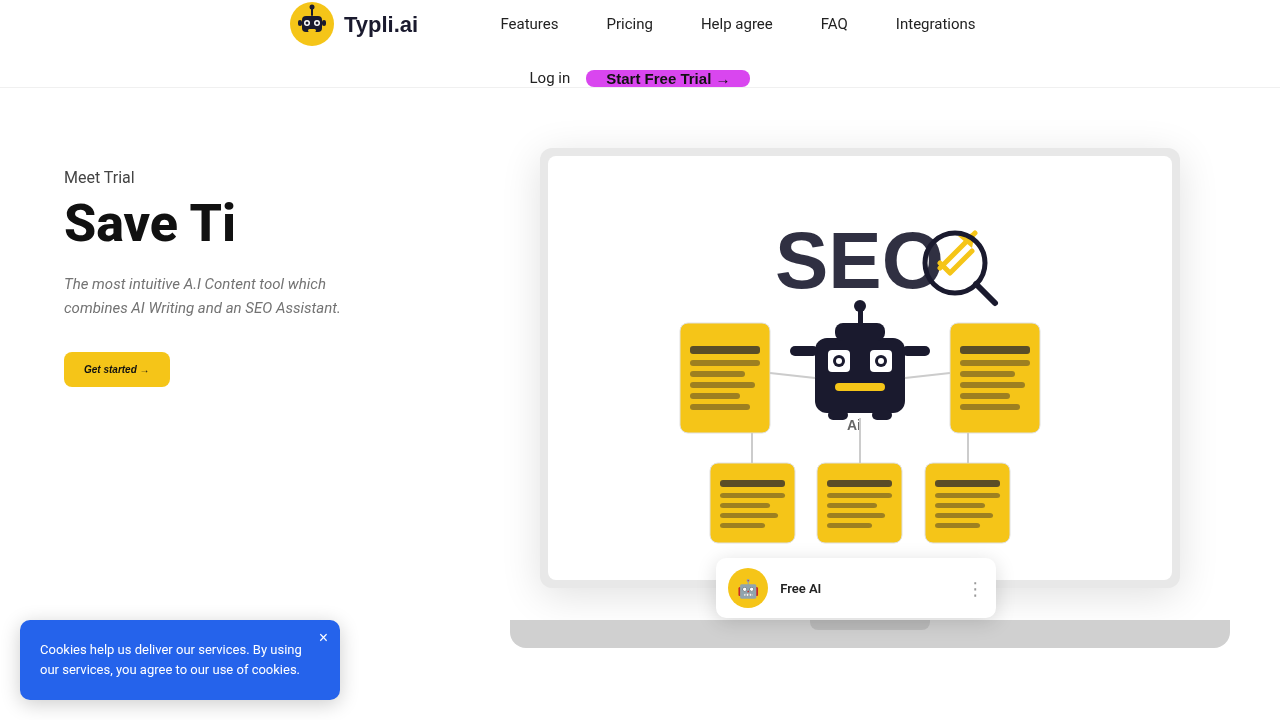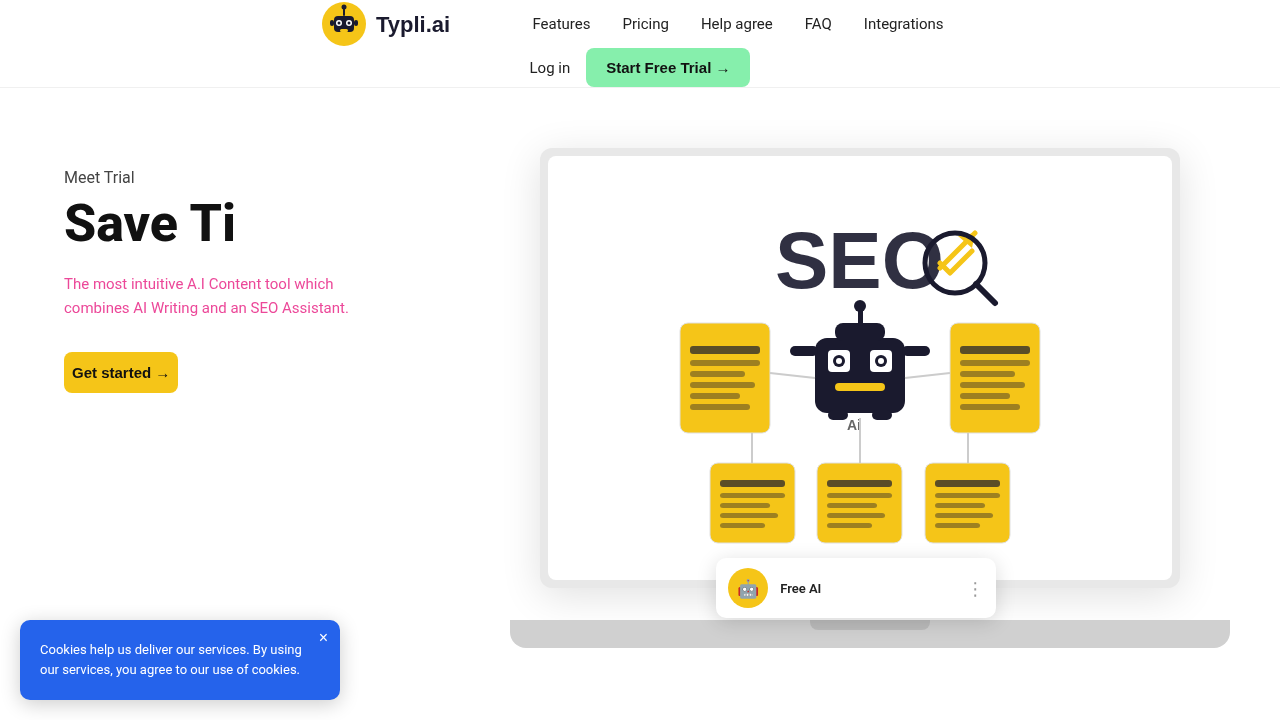--- a/index.html
+++ b/index.html
@@ -38,21 +38,21 @@
     }
 
     .logo-icon {
       width: 48px;
       height: 48px;
     }
 
     nav {
       display: flex;
       align-items: flex-end;
-      gap: 0;
+      gap: 16px;
       margin-left: 40px;
     }
 
     .nav-link {
       padding: 8px 16px;
       font-size: 15px;
       color: #222;
       text-decoration: none;
       border-radius: 6px;
       cursor: pointer;
@@ -70,25 +70,25 @@
     }
 
     .login-link {
       font-size: 15px;
       color: #222;
       text-decoration: none;
       cursor: pointer;
     }
 
     .start-trial-btn {
-      background: #86efac;
+      background: #d946ef;
       color: #111;
       border: none;
       border-radius: 8px;
-      padding: 11px 20px;
+      padding: 0 20px;
       font-size: 15px;
       font-weight: 600;
       cursor: pointer;
       display: flex;
       align-items: center;
       gap: 8px;
       white-space: nowrap;
     }
 
     
@@ -115,38 +115,40 @@
     .hero-heading {
       font-size: 52px;
       font-weight: 800;
       color: #111;
       line-height: 1.1;
       margin-bottom: 20px;
     }
 
     .hero-description {
       font-size: 15px;
-      color: #ec4899;
+      color: #737373;
       line-height: 1.6;
       margin-bottom: 32px;
       max-width: 320px;
+      font-style: italic;
     }
 
     .get-started-btn {
       background: #F5C518;
       color: #111;
       border: none;
       border-radius: 8px;
-      padding: 12px 8px;
-      font-size: 15px;
+      padding: 12px 20px;
+      font-size: 10px;
       font-weight: 600;
       cursor: pointer;
       display: inline-flex;
       align-items: center;
       gap: 8px;
+      font-style: italic;
     }
 
     
     .hero-image-area {
       flex: 1;
       display: flex;
       align-items: flex-start;
       justify-content: center;
       position: relative;
       padding-top: 0;

